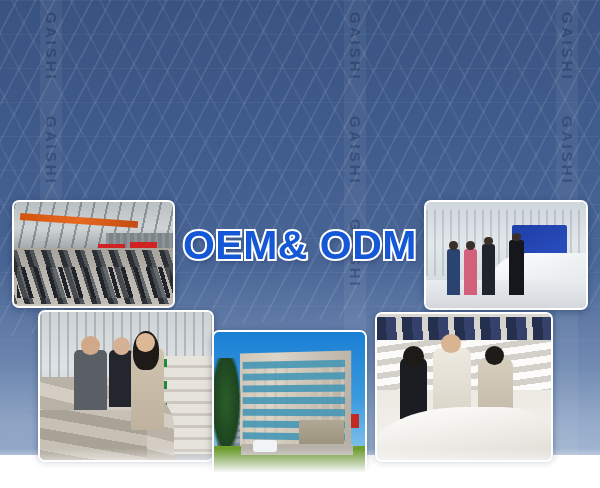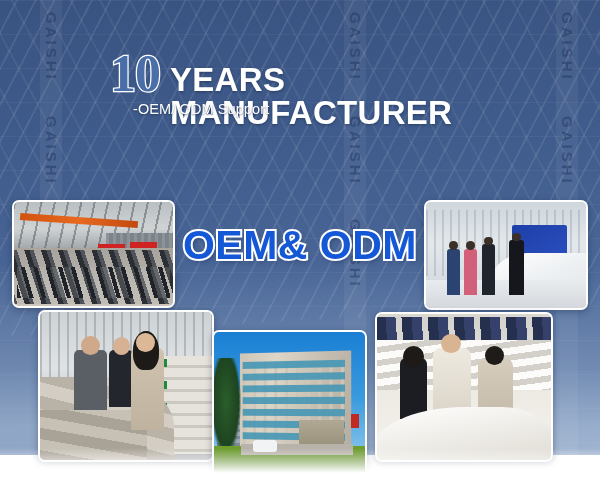--- a/index.html
+++ b/index.html
@@ -283,27 +283,22 @@
     <span class="wm-txt">GAISHI</span>
     <span class="wm-txt">GAISHI</span>
     <span class="wm-txt">GAISHI</span>
   </div>
   <div class="wm-band wm-b3">
     <span class="wm-txt">GAISHI</span>
     <span class="wm-txt">GAISHI</span>
     <span class="wm-txt">GAISHI</span>
   </div>
 
-  <div class="headline">
-    <span class="num10">10</span>
-    <span class="headline-main">YEARS MANUFACTURER</span>
-  </div>
 
   <div class="bullets">
-    <div class="bullet">-OEM/ ODM Support</div>
   </div>
 
   <div class="oem-shadow">OEM&amp; ODM</div>
   <div class="oem">OEM&amp; ODM</div>
 
   <div class="photo p1">
     <div class="ph-inner">
       <div class="sky"></div>
       <div class="roof"></div>
       <div class="crane"></div>

